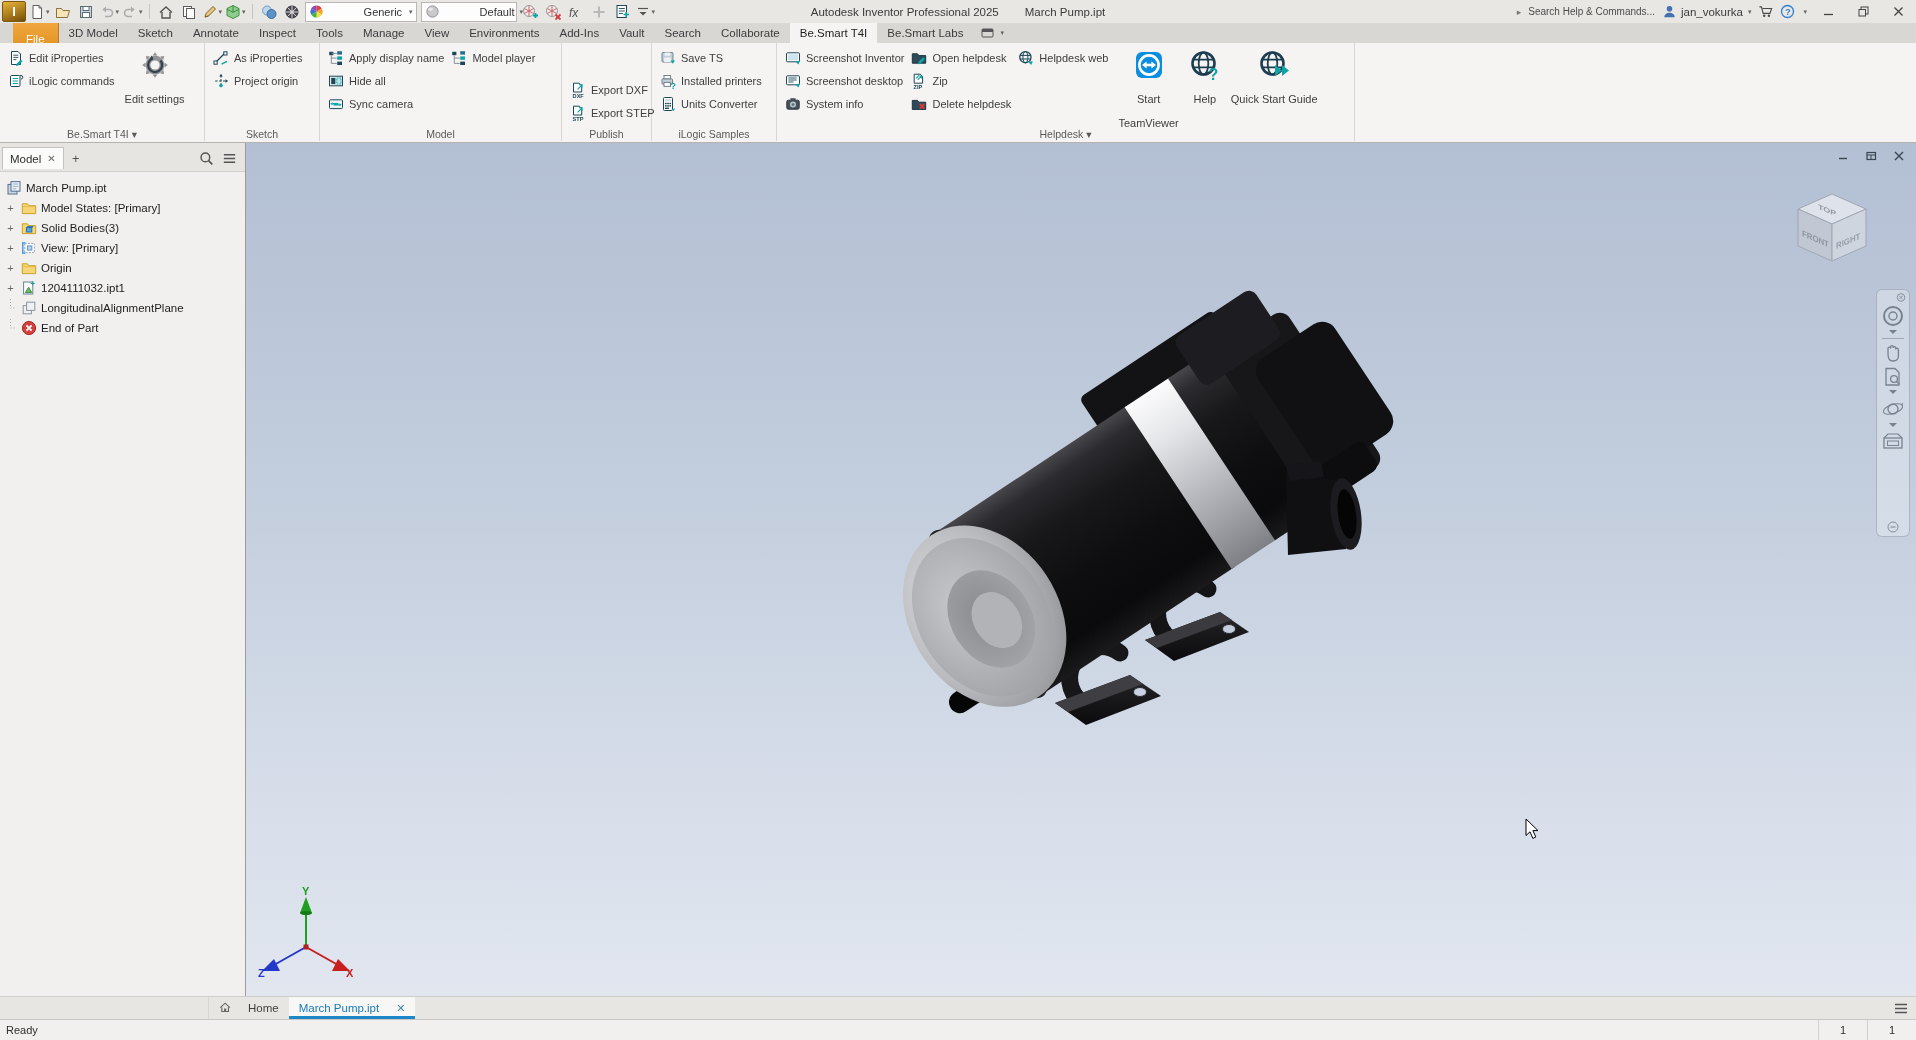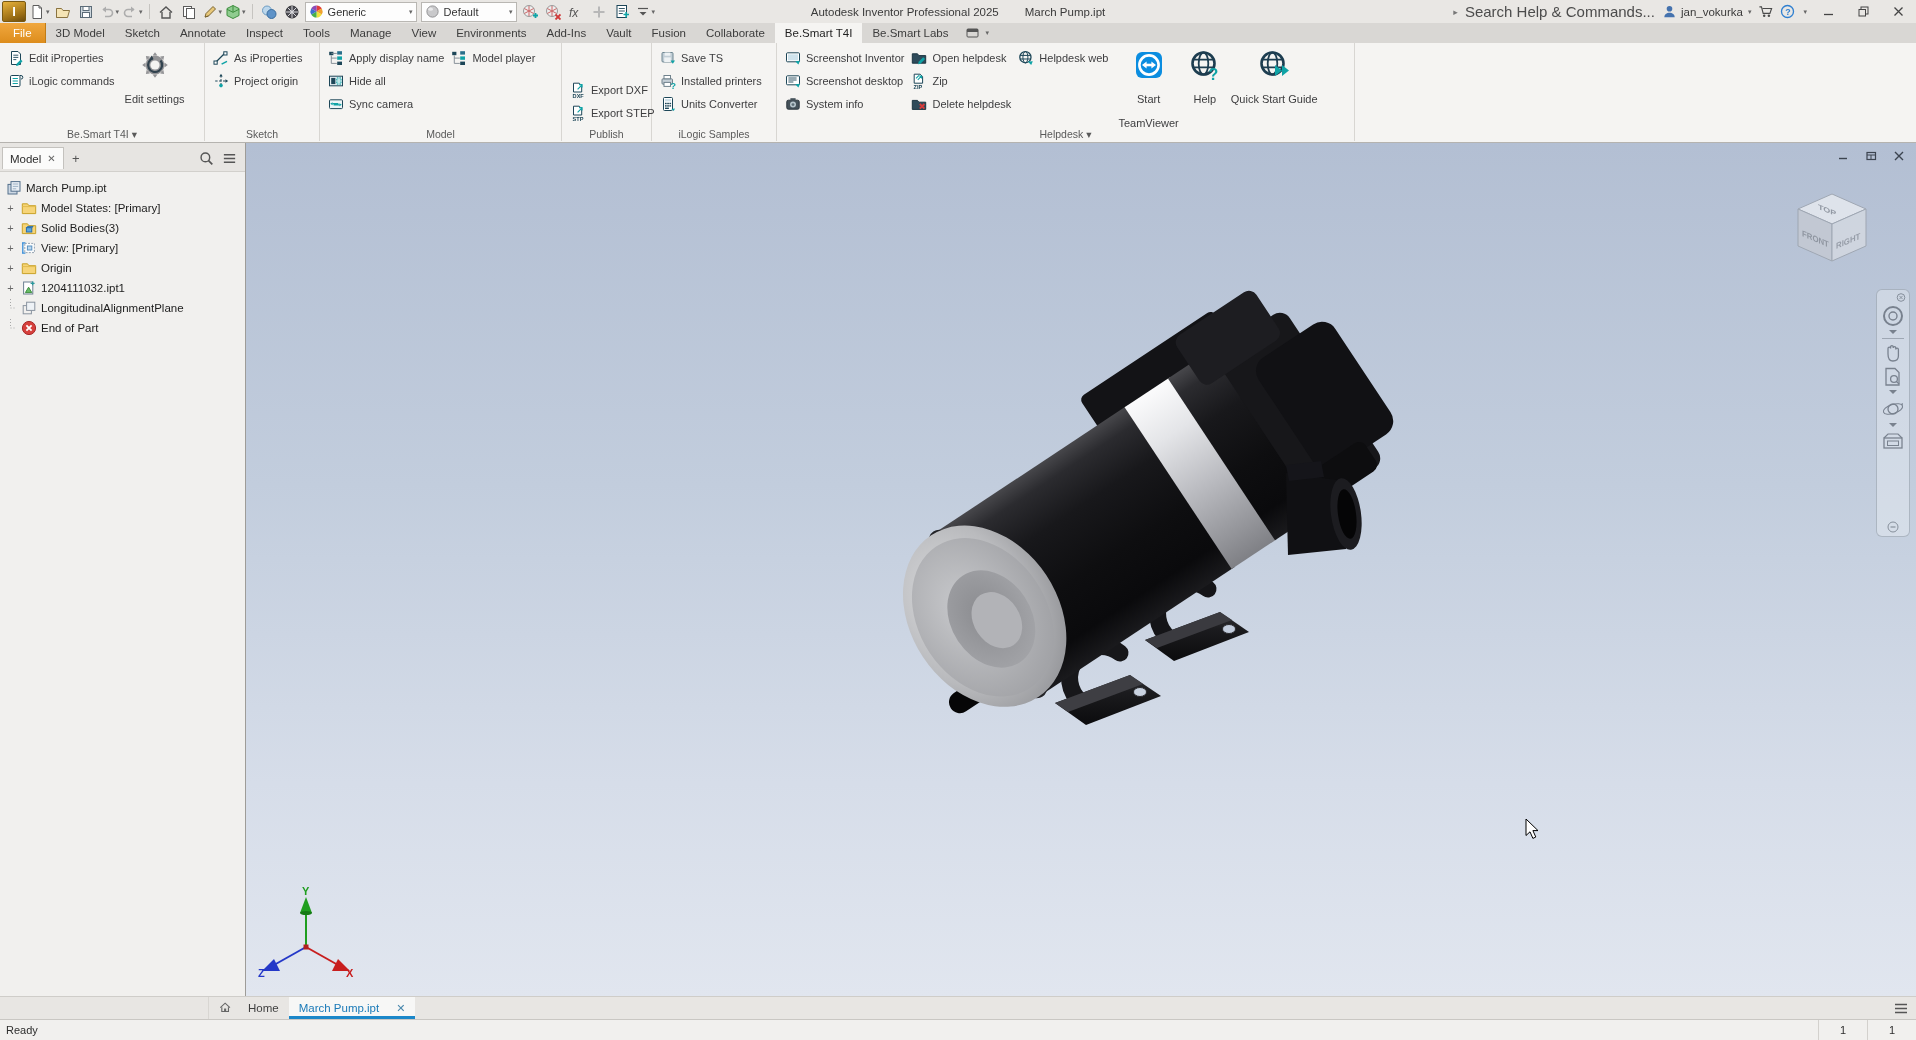--- a/index.html
+++ b/index.html
@@ -14,32 +14,32 @@
   .appbadge{width:24px;height:21px;margin:1px 2px 1px 2px;border-radius:2px;
     background:linear-gradient(160deg,#e8b23a 0%,#9a6d14 70%,#6e4c0c 100%);
     color:#fff;font-weight:bold;font-size:13px;display:flex;align-items:center;justify-content:center;
     border:1px solid #7a5a12;box-sizing:border-box;}
   .qat{display:flex;align-items:center;gap:1px;}
   .qbtn{height:20px;min-width:20px;display:flex;align-items:center;justify-content:center;padding:0 1px;border-radius:2px;}
   .dd{font-size:7px;color:#666;margin-left:1px;}
   .qsep{width:1px;height:15px;background:#c6c4c0;margin:0 4px;}
   .qselect{height:18px;background:#fdfdfd;border:1px solid #b9b7b3;display:flex;align-items:center;
     font-size:11px;color:#333;padding:0 3px;gap:4px;margin:0 2px;}
-  .qselect .val{flex:1;}
+  .qselect .val{flex:1;margin-left:36px;}
   .tb-title{position:absolute;left:50%;top:0;transform:translateX(-50%);height:23px;display:flex;
     align-items:center;gap:26px;font-size:11.5px;color:#3a3a3a;white-space:nowrap;}
   .tb-right{margin-left:auto;display:flex;align-items:center;gap:7px;padding-right:4px;height:100%;}
-  .search-lbl{font-size:15px;color:#4c4c4c;}
+  .search-lbl{font-size:10px;color:#4c4c4c;}
   .user{display:flex;align-items:center;gap:4px;font-size:11.5px;color:#3a3a3a;}
   .winbtn{width:28px;height:21px;display:flex;align-items:center;justify-content:center;color:#444;}
 
   
   .ribbontabs{height:20px;background:#d9d7d4;display:flex;align-items:stretch;font-size:11.5px;flex:0 0 auto;}
   .rtab{display:flex;align-items:center;padding:0 10px;color:#3c3c3c;cursor:default;white-space:nowrap;}
-  .rtab.file{background:linear-gradient(#f0a73e,#dd8d1d);color:#fff;padding:4px 13px;border-right:1px solid #c07c16;}
+  .rtab.file{background:linear-gradient(#f0a73e,#dd8d1d);color:#fff;padding:16px 13px;border-right:1px solid #c07c16;margin-left:13px;}
   .rtab.active{background:#f5f4f2;color:#1f1f1f;}
   .rtab-extra{display:flex;align-items:center;gap:2px;padding:0 8px;color:#555;}
 
   
   .ribbon{height:99px;background:#f5f4f2;border-bottom:1px solid #b5b3af;display:flex;align-items:stretch;flex:0 0 auto;}
   .panel{position:relative;height:98px;box-sizing:border-box;border-right:1px solid #d8d6d2;
     display:flex;align-items:flex-start;padding:3px 2px 17px 6px;}
   .panel-label{position:absolute;bottom:1px;left:0;right:0;text-align:center;font-size:10.5px;color:#5a5a5a;white-space:nowrap;}
   .pstack{display:flex;flex-direction:column;}
   .small-btn{display:flex;align-items:center;gap:5px;height:23px;padding:0 5px 0 2px;font-size:11px;
@@ -322,21 +322,21 @@
       <div class="rtab">3D Model</div>
       <div class="rtab">Sketch</div>
       <div class="rtab">Annotate</div>
       <div class="rtab">Inspect</div>
       <div class="rtab">Tools</div>
       <div class="rtab">Manage</div>
       <div class="rtab">View</div>
       <div class="rtab">Environments</div>
       <div class="rtab">Add-Ins</div>
       <div class="rtab">Vault</div>
-      <div class="rtab">Fusion</div>
+      <div class="rtab">Search</div>
       <div class="rtab">Collaborate</div>
       <div class="rtab active">Be.Smart T4I</div>
       <div class="rtab">Be.Smart Labs</div>
       <div class="rtab-extra">
         <svg width="16" height="12" viewBox="0 0 16 12">
           <rect x="1" y="2" width="11" height="8" rx="1" fill="none" stroke="#555"></rect>
           <rect x="1" y="2" width="11" height="3" fill="#555"></rect>
         </svg>
         <span class="dd">▾</span>
       </div>

